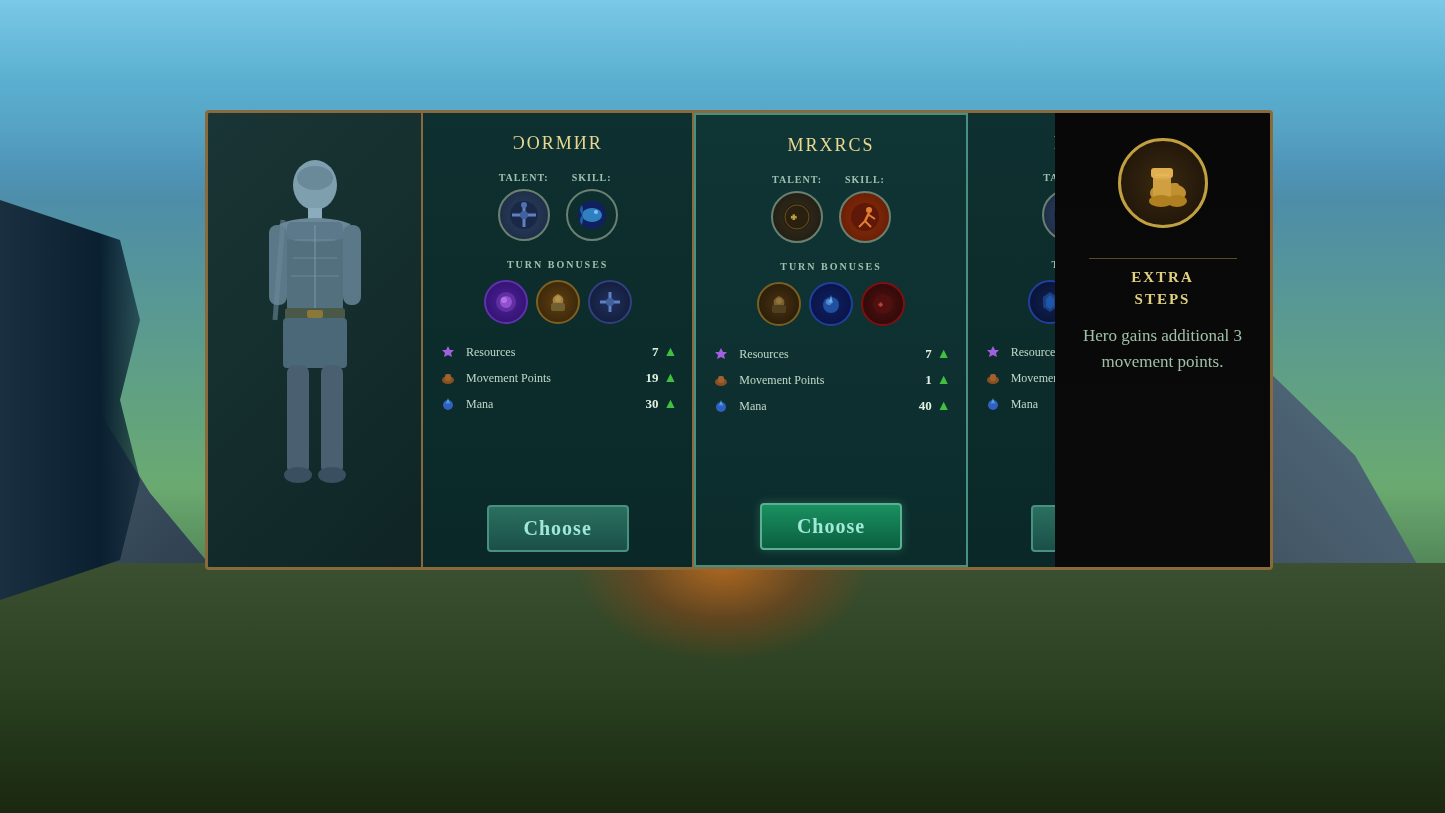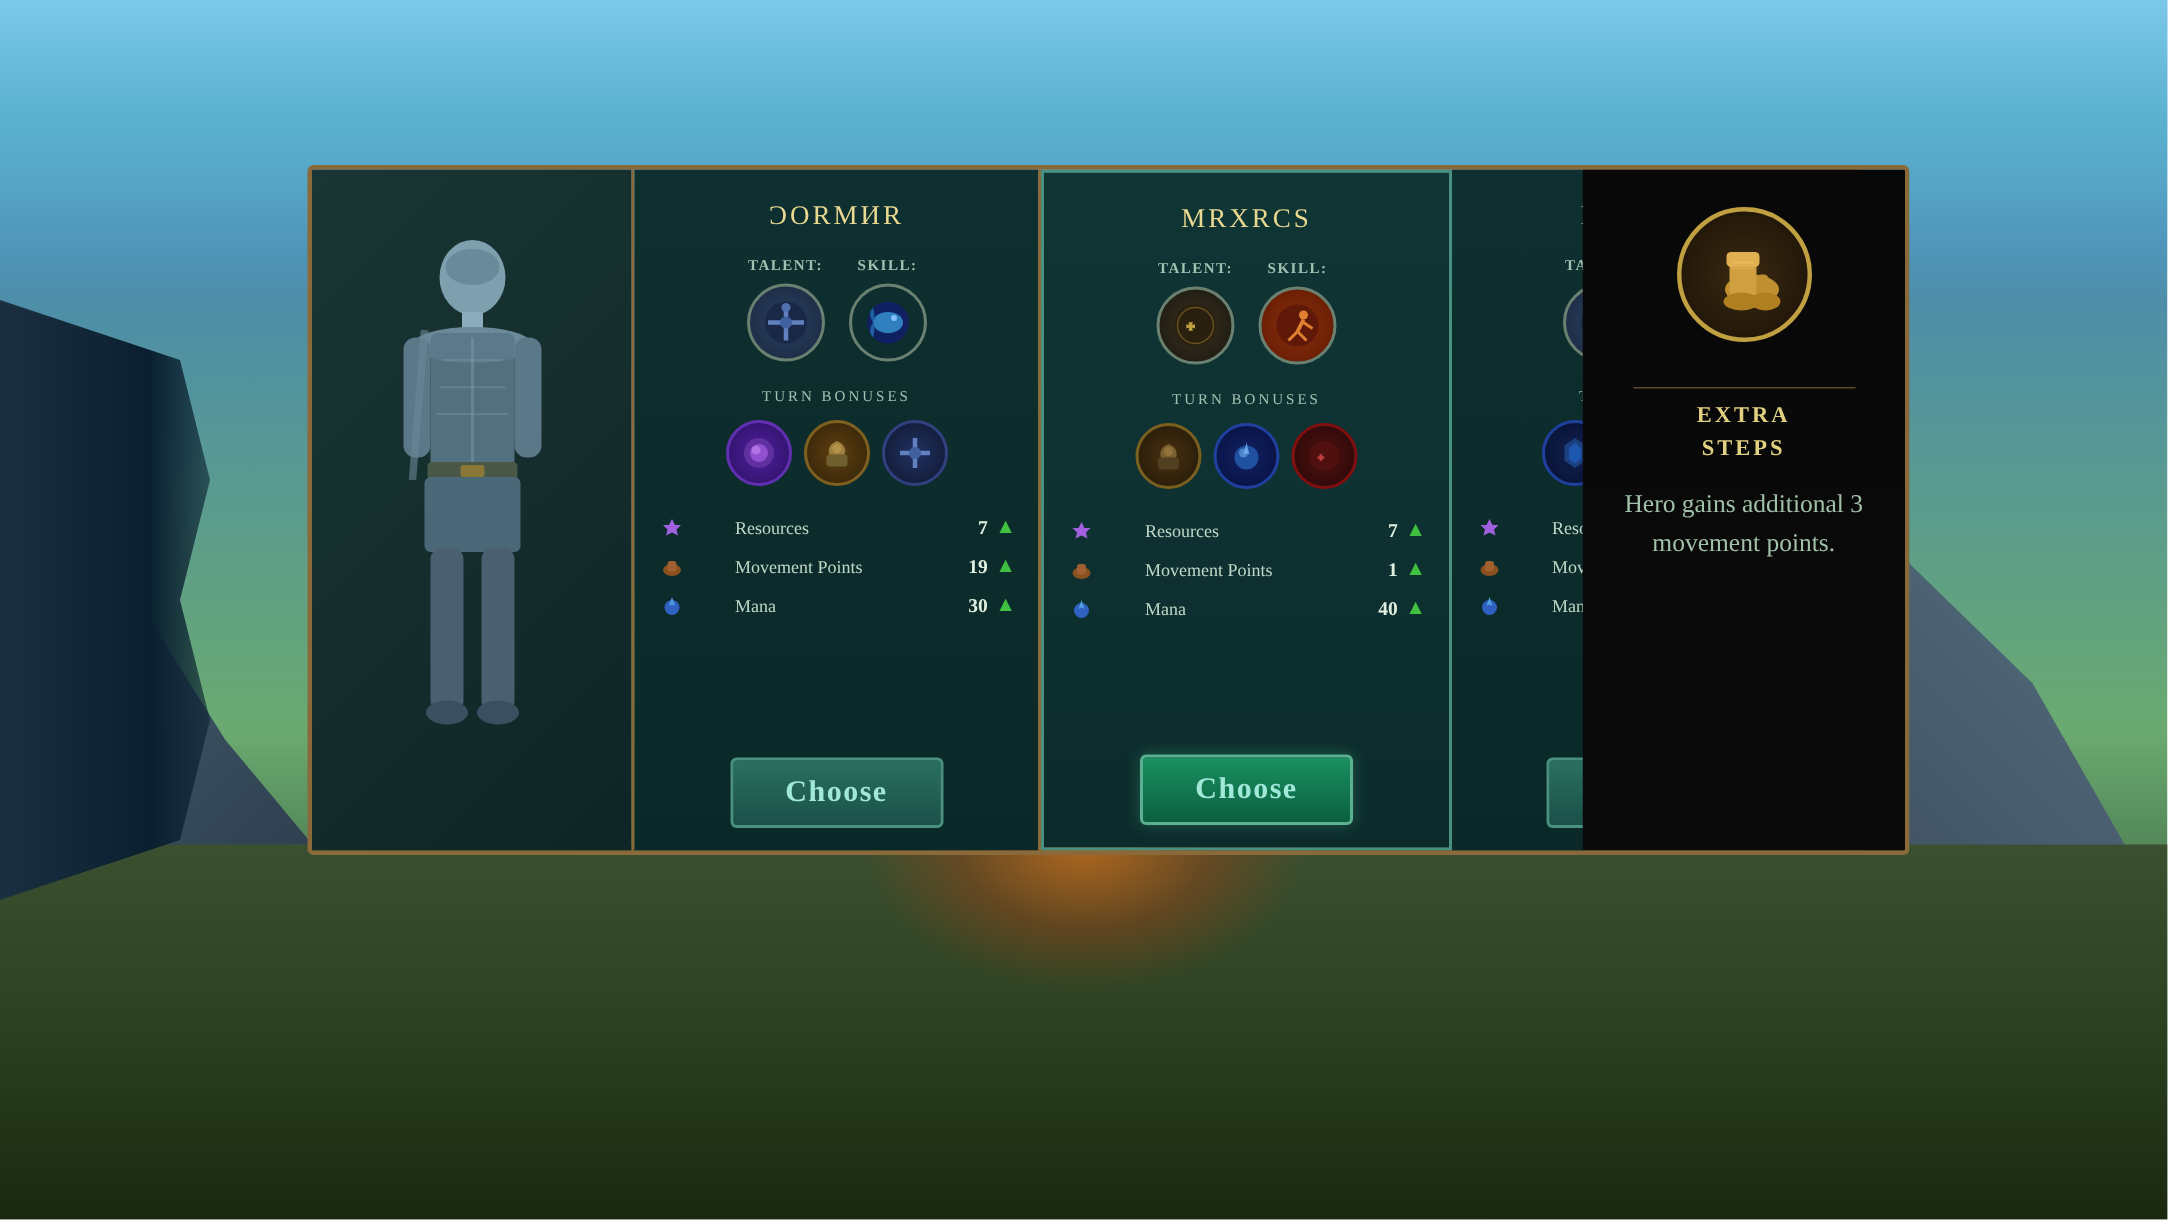--- a/index.html
+++ b/index.html
@@ -142,21 +142,21 @@
     .icon-fish { background: radial-gradient(circle, #2040a0 0%, #1030804 100%); color: #60a0e0; }
     .icon-rune { background: radial-gradient(circle, #3a3020 0%, #1a1810 100%); color: #c0a040; }
     .icon-run { background: radial-gradient(circle, #8a3010 0%, #601800 100%); color: #e08030; }
     .icon-cross2 { background: radial-gradient(circle, #2a4060 0%, #1a2840 100%); color: #8090c0; }
     .icon-fish2 { background: radial-gradient(circle, #1a3080 0%, #102060 100%); color: #5090d0; }
 
     .turn-bonuses-label {
       font-size: 10px;
       color: #a0c0b0;
       letter-spacing: 2px;
-      font-weight: normal;
+      font-weight: bold;
       text-transform: uppercase;
       margin-bottom: 10px;
     }
 
     .bonus-icons-row {
       display: flex;
       gap: 8px;
       margin-bottom: 18px;
     }
 
@@ -187,21 +187,20 @@
       font-size: 14px;
       display: flex;
       align-items: center;
       justify-content: center;
     }
 
     .stat-name {
       flex: 1;
       color: #c0d8c8;
       font-size: 12px;
-      margin-left: 24px;
     }
 
     .stat-value {
       color: #e0f0e0;
       font-weight: bold;
       font-size: 13px;
       margin-right: 5px;
     }
 
     .stat-arrow {

